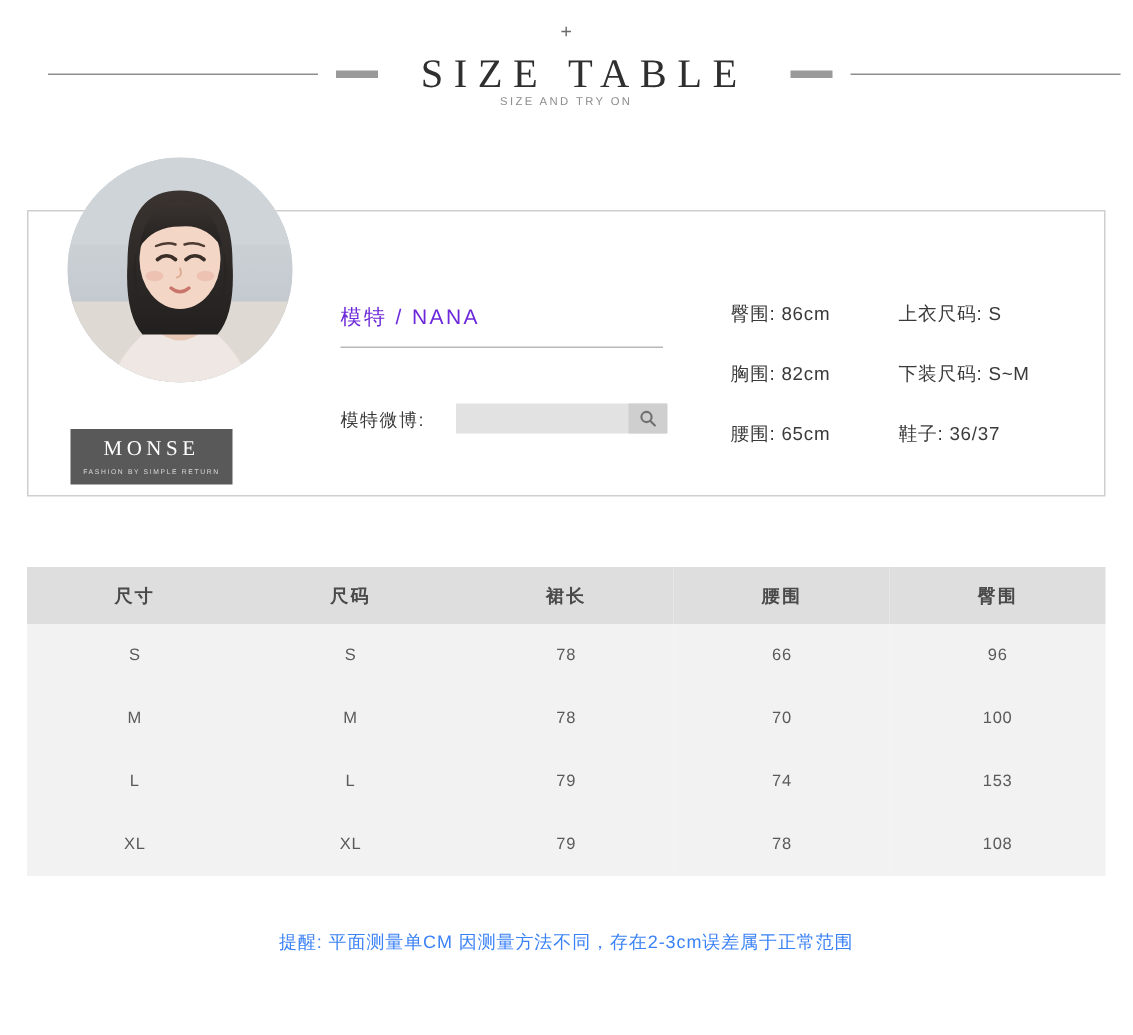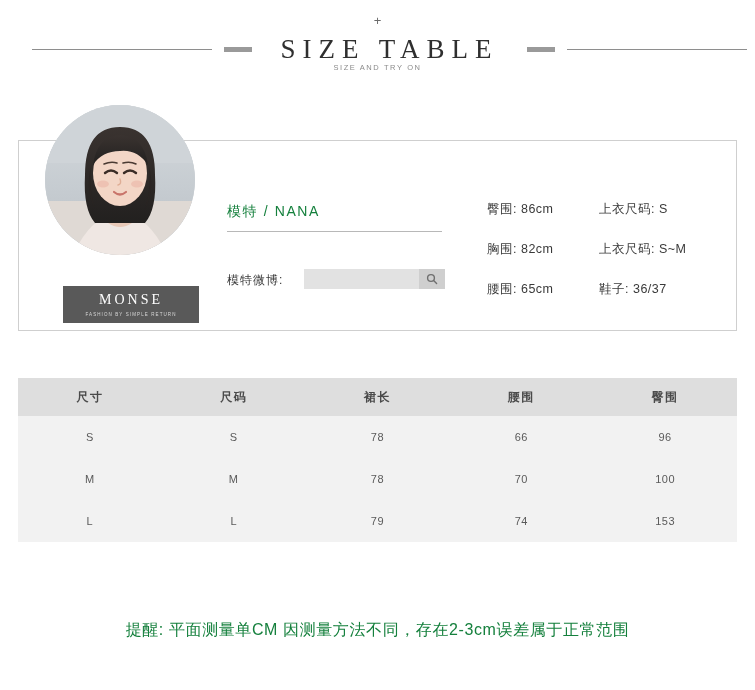--- a/index.html
+++ b/index.html
@@ -89,23 +89,23 @@
     width: 150px;
     height: 150px;
     border-radius: 50%;
     overflow: hidden;
     background: #cdd2d6;
   }
   .avatar svg { display: block; }
 
   .monse-badge {
     position: absolute;
-    left: 44px;
+    left: 28px;
     top: 145px;
-    width: 136px;
+    width: 108px;
     height: 37px;
     background: #595959;
     color: #fff;
     text-align: center;
     z-index: 4;
   }
   .monse-badge .m1 {
     font-size: 14px;
     letter-spacing: 3px;
     line-height: 22px;
@@ -118,21 +118,21 @@
     color: #d8d8d8;
     line-height: 7px;
   }
 
   .model-name {
     position: absolute;
     left: 208px;
     top: 62px;
     font-size: 14px;
     letter-spacing: 1.6px;
-    color: #15803d;
+    color: #6d28d9;
   }
   .name-underline {
     position: absolute;
     left: 208px;
     top: 90px;
     width: 215px;
     height: 1px;
     background: #b8b8b8;
   }
   .weibo-label {
@@ -207,22 +207,22 @@
     letter-spacing: 0.5px;
   }
 
   
   .note {
     position: absolute;
     left: 0;
     top: 620px;
     width: 100%;
     text-align: center;
-    font-size: 16px;
-    color: #15803d;
+    font-size: 12px;
+    color: #3b82f6;
     letter-spacing: 0.6px;
   }
 </style>
 </head>
 <body>
 
 <div class="header">
   <div class="plus-mark">+</div>
   <div class="title-row">
     <div class="rule rule-left"></div>
@@ -296,21 +296,21 @@
     </svg>
   </div>
 
   <div class="specs">
     <div class="spec-row">
       <div class="spec-col">臀围: 86cm</div>
       <div class="spec-col">上衣尺码: S</div>
     </div>
     <div class="spec-row">
       <div class="spec-col">胸围: 82cm</div>
-      <div class="spec-col">上衣尺码: S~M</div>
+      <div class="spec-col">下装尺码: S~M</div>
     </div>
     <div class="spec-row">
       <div class="spec-col">腰围: 65cm</div>
       <div class="spec-col">鞋子: 36/37</div>
     </div>
   </div>
 </div>
 
 <table class="size-table">
   <thead>
@@ -337,16 +337,23 @@
       <td>70</td>
       <td>100</td>
     </tr>
     <tr>
       <td>L</td>
       <td>L</td>
       <td>79</td>
       <td>74</td>
       <td>153</td>
     </tr>
+    <tr>
+      <td>XL</td>
+      <td>XL</td>
+      <td>79</td>
+      <td>78</td>
+      <td>108</td>
+    </tr>
   </tbody>
 </table>
 
 <div class="note">提醒: 平面测量单CM 因测量方法不同，存在2-3cm误差属于正常范围</div>
 
 </body></html>

